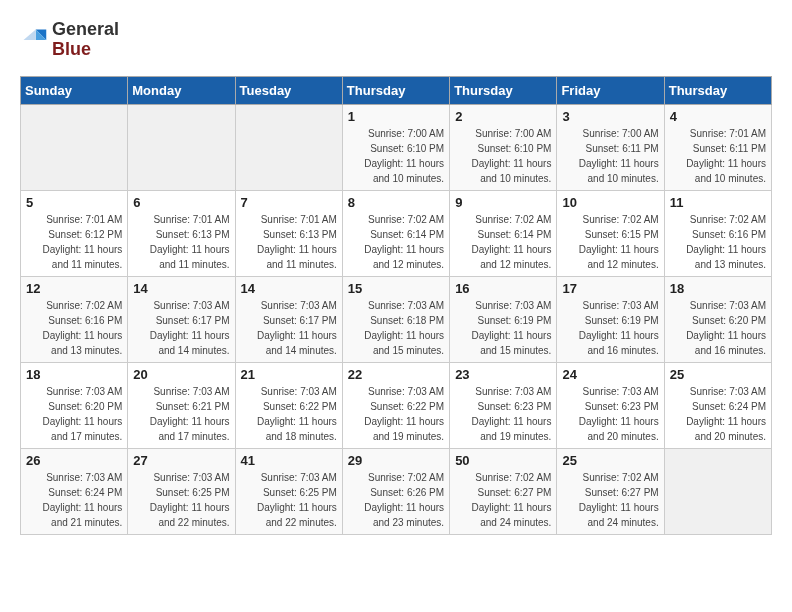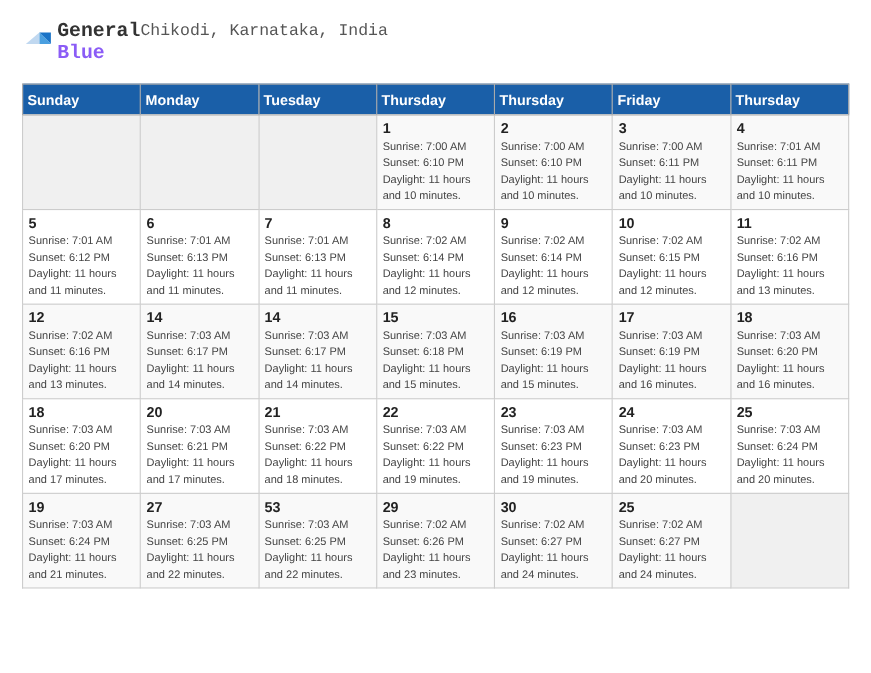--- a/index.html
+++ b/index.html
@@ -5,36 +5,36 @@
     * { box-sizing: border-box; margin: 0; padding: 0; }
     body {
       font-family: Arial, sans-serif;
       background: #fff;
       width: 792px;
       min-height: 612px;
       padding: 20px;
     }
     .header {
       display: flex;
+      justify-content: space-between;
       align-items: flex-start;
       margin-bottom: 16px;
-      font-family: Liberation Mono, monospace;
     }
     .logo {
       display: flex;
       align-items: center;
       gap: 4px;
     }
     .logo-text {
       font-size: 18px;
       font-weight: bold;
       line-height: 1.1;
     }
     .logo-general { color: #333; }
-    .logo-blue { color: #8b5cf6; }
+    .logo-blue { color: #7f1d1d; }
     .logo-icon {
       width: 28px;
       height: 28px;
     }
     .title-block {
       text-align: right;
     }
     .month-year {
       font-size: 32px;
       font-weight: bold;
@@ -75,20 +75,21 @@
       font-size: 13px;
       font-weight: bold;
       color: #222;
       display: block;
       margin-bottom: 2px;
     }
     .day-info {
       font-size: 10px;
       color: #444;
       line-height: 1.5;
+      text-align: right;
     }
     .empty-cell {
       background: #f0f0f0 !important;
     }
   </style>
 </head>
 <body>
 
 <div class="header">
   <div class="logo">
@@ -96,21 +97,20 @@
       <polygon points="18,4 30,4 30,16" fill="#1a73c7"></polygon>
       <polygon points="18,4 30,16 18,16" fill="#4a9fe0"></polygon>
       <polygon points="4,16 18,4 18,16" fill="#c0d8f0"></polygon>
     </svg>
     <div class="logo-text">
       <span class="logo-general">General</span><br>
       <span class="logo-blue">Blue</span>
     </div>
   </div>
   <div class="title-block">
-    <div class="location">Chikodi, Karnataka, India</div>
   </div>
 </div>
 
 <table>
   <thead>
     <tr id="header-row">
         <th>Sunday</th>
         <th>Monday</th>
         <th>Tuesday</th>
         <th>Thursday</th>
@@ -301,49 +301,49 @@
         <td>
           <span class="day-num">25</span>
           <div class="day-info" style="white-space: pre-line;">Sunrise: 7:03 AM
 Sunset: 6:24 PM
 Daylight: 11 hours
 and 20 minutes.</div>
         </td>
       </tr>
       <tr>
         <td>
-          <span class="day-num">19</span>
+          <span class="day-num">26</span>
           <div class="day-info" style="white-space: pre-line;">Sunrise: 7:03 AM
 Sunset: 6:24 PM
 Daylight: 11 hours
 and 21 minutes.</div>
         </td>
         <td>
           <span class="day-num">27</span>
           <div class="day-info" style="white-space: pre-line;">Sunrise: 7:03 AM
 Sunset: 6:25 PM
 Daylight: 11 hours
 and 22 minutes.</div>
         </td>
         <td>
-          <span class="day-num">53</span>
+          <span class="day-num">41</span>
           <div class="day-info" style="white-space: pre-line;">Sunrise: 7:03 AM
 Sunset: 6:25 PM
 Daylight: 11 hours
 and 22 minutes.</div>
         </td>
         <td>
           <span class="day-num">29</span>
           <div class="day-info" style="white-space: pre-line;">Sunrise: 7:02 AM
 Sunset: 6:26 PM
 Daylight: 11 hours
 and 23 minutes.</div>
         </td>
         <td>
-          <span class="day-num">30</span>
+          <span class="day-num">50</span>
           <div class="day-info" style="white-space: pre-line;">Sunrise: 7:02 AM
 Sunset: 6:27 PM
 Daylight: 11 hours
 and 24 minutes.</div>
         </td>
         <td>
           <span class="day-num">25</span>
           <div class="day-info" style="white-space: pre-line;">Sunrise: 7:02 AM
 Sunset: 6:27 PM
 Daylight: 11 hours

